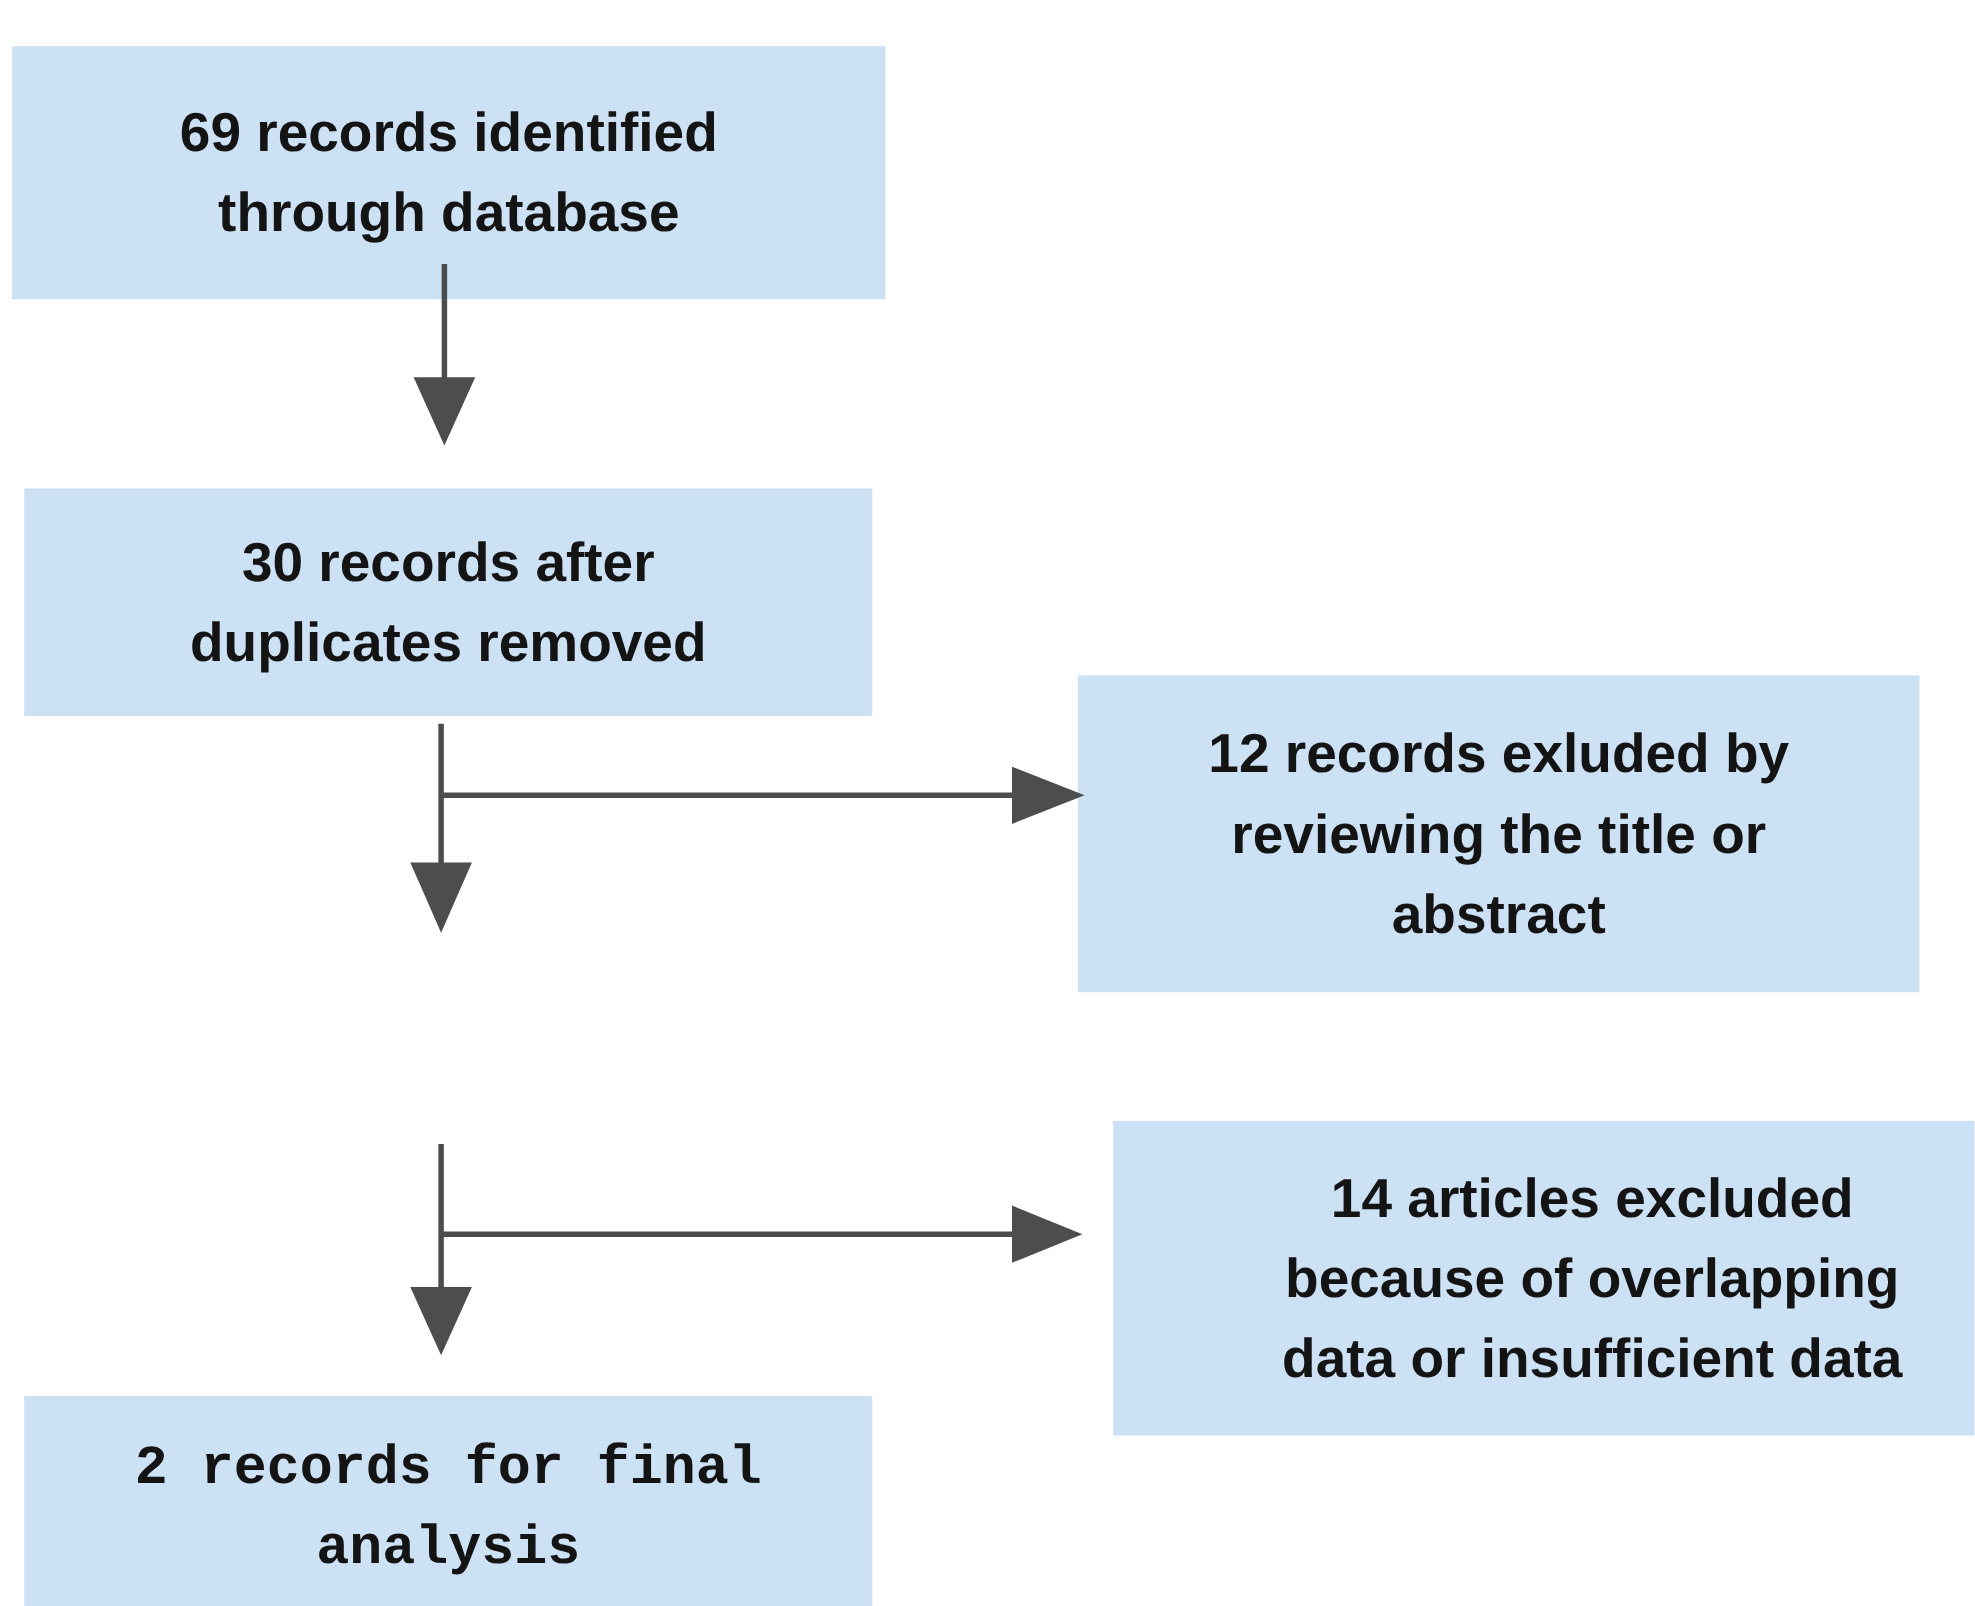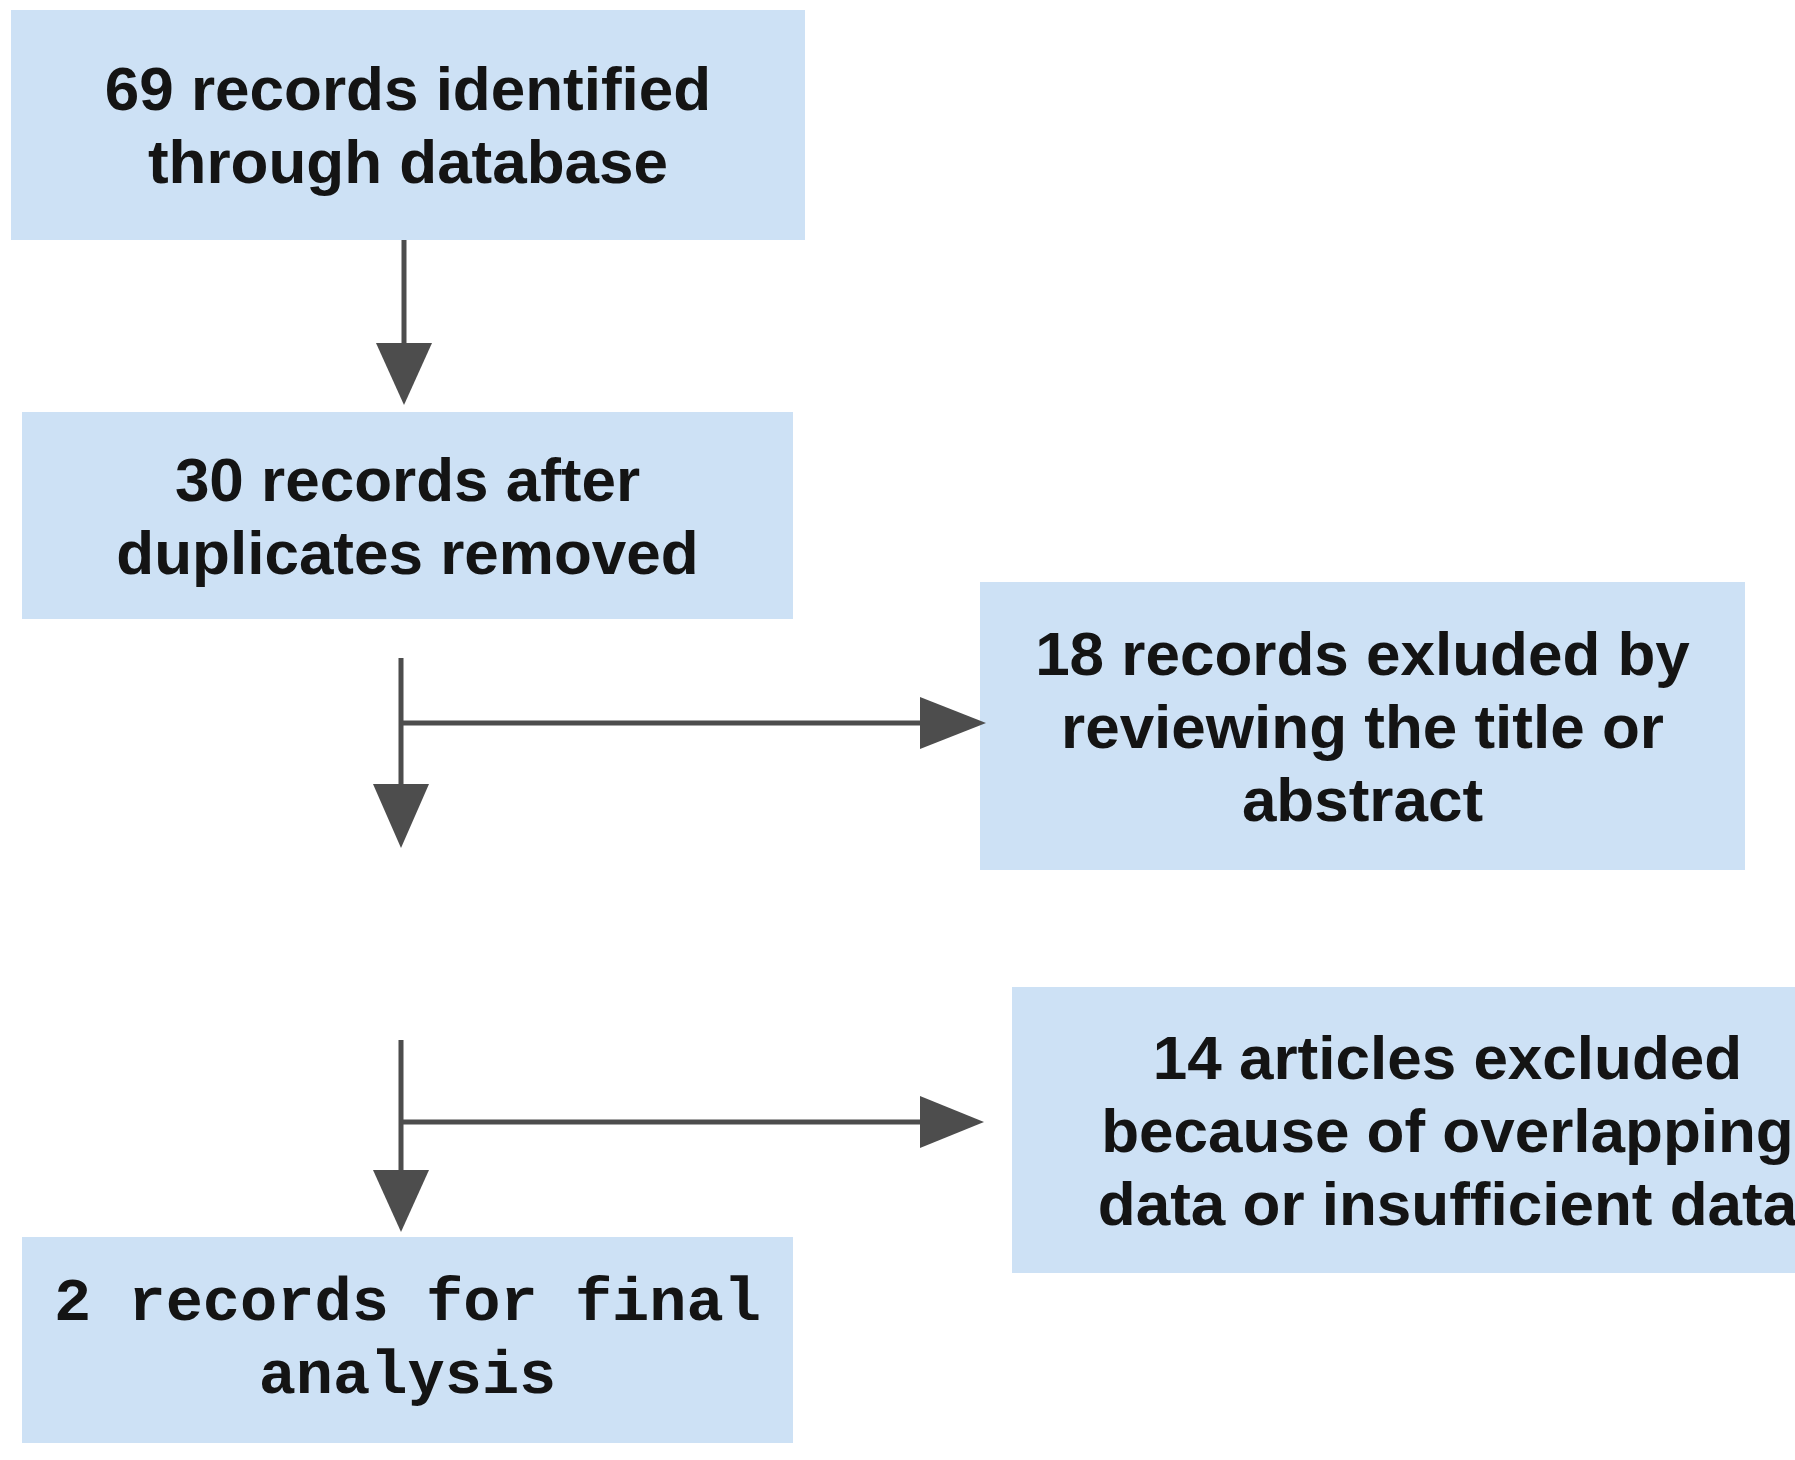--- a/index.html
+++ b/index.html
@@ -12,27 +12,28 @@
     height: 1460px;
     background: var(--background, #ffffff);
     overflow: hidden;
   }
   .node {
     position: absolute;
     background: var(--box_fill, #cde1f5);
     color: var(--text, #141414);
     font-family: "Liberation Sans", "DejaVu Sans", sans-serif;
     font-weight: 700;
-    font-size: 62px;
+    font-size: 50px;
     line-height: 73px;
     display: flex;
     align-items: center;
     justify-content: center;
     text-align: center;
     white-space: pre-line;
+    margin-top: 32px;
   }
   
   .n1 { left: 11px;  top: 10px;   width: 794px; height: 230px; }
   .n2 { left: 22px;  top: 412px;  width: 771px; height: 207px; }
   .n3 { left: 16px;  top: 842px;  width: 777px; height: 205px; }
   .n4 { left: 22px;  top: 1237px; width: 771px; height: 206px; font-family: Liberation Mono, monospace; }
   
   .n5 { left: 980px; top: 582px;  width: 765px; height: 288px; }
   .n6 { left: 1012px; top: 987px;  width: 871px; height: 286px; }
 
@@ -67,21 +68,21 @@
 duplicates removed</span>
   </div>
 
 
   <div class="node n4">
     <span>2 records for final
 analysis</span>
   </div>
 
   <div class="node n5">
-    <span>18 records exluded by
+    <span>12 records exluded by
 reviewing the title or
 abstract</span>
   </div>
 
   <div class="node n6">
     <span>14 articles excluded
 because of overlapping
 data or insufficient data</span>
   </div>
 

